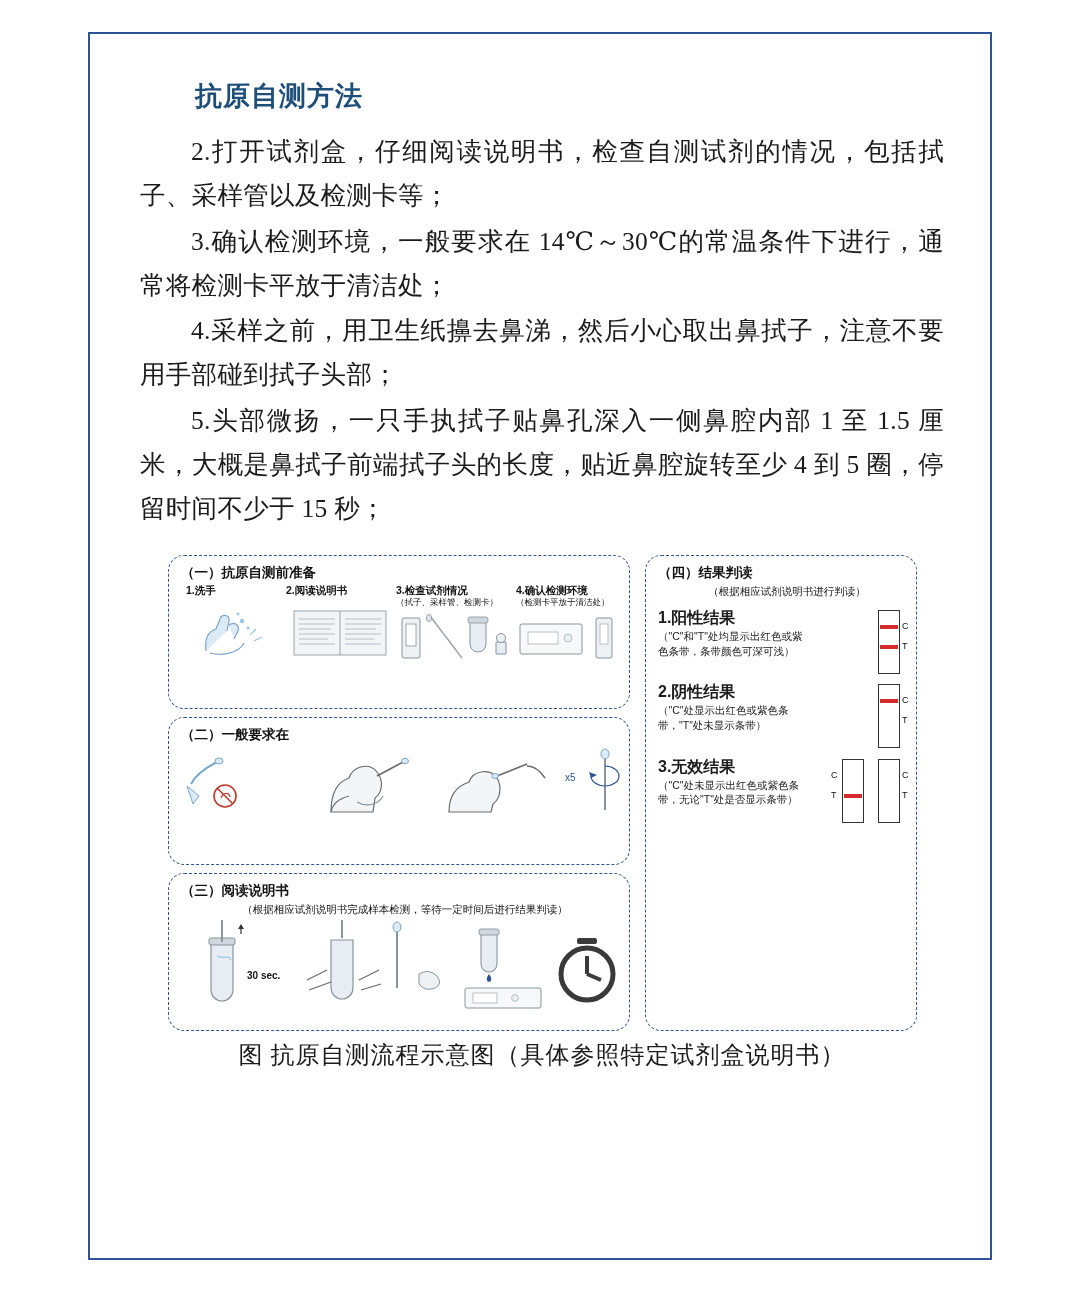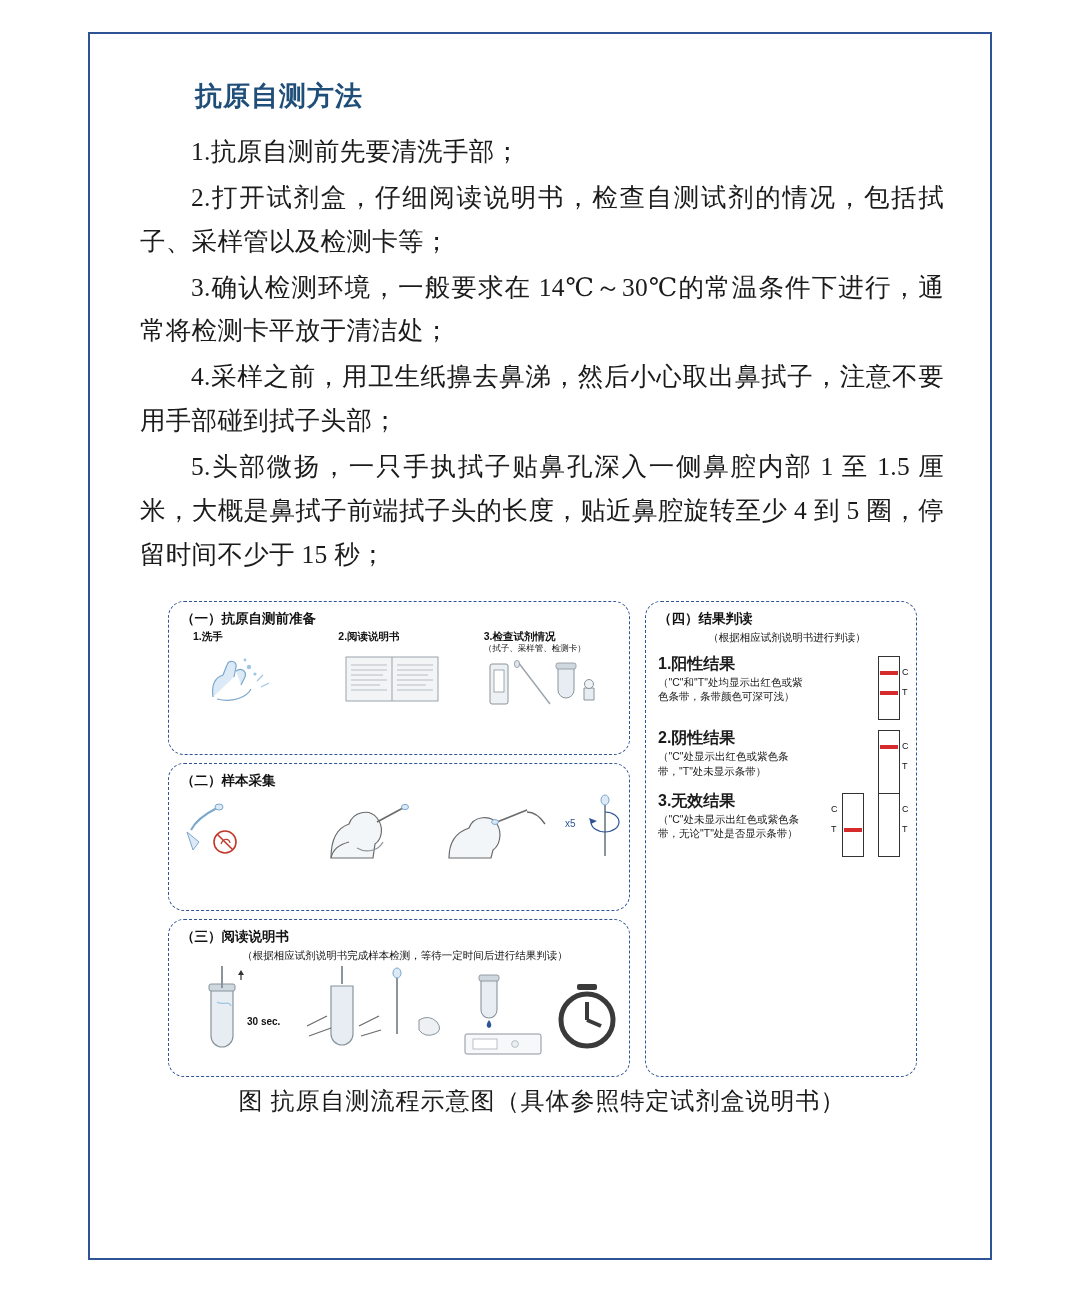--- a/index.html
+++ b/index.html
@@ -76,21 +76,21 @@
     font-family: "Liberation Sans", "DejaVu Sans", sans-serif;
     font-size: 10.5px;
     color: #111;
     margin: 2px 0 2px 12px;
     line-height: 1.35;
     text-align: center;
   }
   .steps-row {
     display: flex;
     gap: 0;
-    margin: 2px 0 0 24px;
+    margin: 2px 0 0 17px;
   }
   .step {
     flex: 1 1 0;
   }
   .step-label {
     font-family: "Liberation Sans", "DejaVu Sans", sans-serif;
     font-size: 10.5px;
     font-weight: bold;
     line-height: 1.3;
     color: #111;
@@ -159,21 +159,20 @@
 </style>
 </head>
 <body>
 
 <div class="page-frame"></div>
 
 <div class="content">
 
   <h1 class="doc-title">抗原自测方法</h1>
 
-  <p class="para">1.抗原自测前先要清洗手部；</p>
   <p class="para">2.打开试剂盒，仔细阅读说明书，检查自测试剂的情况，包括拭子、采样管以及检测卡等；</p>
   <p class="para">3.确认检测环境，一般要求在 14℃～30℃的常温条件下进行，通常将检测卡平放于清洁处；</p>
   <p class="para">4.采样之前，用卫生纸擤去鼻涕，然后小心取出鼻拭子，注意不要用手部碰到拭子头部；</p>
   <p class="para">5.头部微扬，一只手执拭子贴鼻孔深入一侧鼻腔内部 1 至 1.5 厘米，大概是鼻拭子前端拭子头的长度，贴近鼻腔旋转至少 4 到 5 圈，停留时间不少于 15 秒；</p>
 
   <div class="figure">
 
     <div class="panel panel-left-1">
       <div class="panel-title">（一）抗原自测前准备</div>
       <div class="steps-row">
@@ -227,26 +226,39 @@
               <line x1="34" y1="4" x2="66" y2="46" stroke="#9aa3ab" stroke-width="1.4"></line>
               <ellipse cx="33" cy="6" rx="2.6" ry="3.6" fill="#dfe5ea" stroke="#8a949c" stroke-width="0.8"></ellipse>
               <path d="M74 10 h16 v22 a8 8 0 0 1 -16 0 z" fill="#e7edf2" stroke="#8a949c" stroke-width="1"></path>
               <rect x="72" y="5" width="20" height="6" rx="2" fill="#cfd8df" stroke="#8a949c" stroke-width="0.8"></rect>
               <path d="M100 30 h10 v12 h-10 z" fill="#e7edf2" stroke="#8a949c" stroke-width="1"></path>
               <circle cx="105" cy="26" r="4.5" fill="#eef2f5" stroke="#8a949c" stroke-width="1"></circle>
             </svg>
           </div>
         </div>
 
+        <div class="step">
+          <div class="step-label">4.确认检测环境</div>
+          <div class="step-note">（检测卡平放于清洁处）</div>
+          <div class="art">
+            <svg width="120" height="52" viewBox="0 0 120 52">
+              <rect x="4" y="12" width="62" height="30" rx="2" fill="#f6f8f9" stroke="#8a949c" stroke-width="1"></rect>
+              <rect x="12" y="20" width="30" height="12" fill="#fff" stroke="#aab2b9" stroke-width="0.8"></rect>
+              <circle cx="52" cy="26" r="4" fill="#eaeff3" stroke="#aab2b9" stroke-width="0.8"></circle>
+              <rect x="80" y="6" width="16" height="40" rx="2" fill="#eef1f4" stroke="#8a949c" stroke-width="1"></rect>
+              <rect x="84" y="12" width="8" height="20" fill="#fff" stroke="#aab2b9" stroke-width="0.8"></rect>
+            </svg>
+          </div>
+        </div>
 
       </div>
     </div>
 
     <div class="panel panel-left-2">
-      <div class="panel-title">（二）样本采集</div>
+      <div class="panel-title">（二）一般要求在</div>
       <div style="position:relative;height:74px;margin-left:12px;">
         <svg width="440" height="74" viewBox="0 0 440 74">
 
           <path d="M10 38 C14 30 24 22 36 16" stroke="#7ba7cc" stroke-width="2" fill="none"></path>
           <ellipse cx="38" cy="15" rx="4" ry="3" fill="#dceaf7" stroke="#7ba7cc" stroke-width="1"></ellipse>
           <path d="M6 40 l12 10 l-6 8 z" fill="#dceaf7" stroke="#7ba7cc" stroke-width="1"></path>
           <circle cx="44" cy="50" r="11" fill="none" stroke="#c0392b" stroke-width="1.6"></circle>
           <line x1="36" y1="42" x2="52" y2="58" stroke="#c0392b" stroke-width="1.6"></line>
           <path d="M40 52 c2 -6 8 -6 9 -1" stroke="#c0392b" stroke-width="1.2" fill="none"></path>
 
@@ -338,21 +350,21 @@
         <div class="result-desc">（"C"处显示出红色或紫色条带，"T"处未显示条带）</div>
         <div class="strip-wrap">
           <div class="strip">
             <div class="band" style="top:14px"></div>
             <span class="ct-label" style="left:23px;top:10px">C</span>
             <span class="ct-label" style="left:23px;top:30px">T</span>
           </div>
         </div>
       </div>
 
-      <div class="result-block" style="margin-top:12px">
+      <div class="result-block" style="margin-top:24px">
         <div class="result-title">3.无效结果</div>
         <div class="result-desc">（"C"处未显示出红色或紫色条带，无论"T"处是否显示条带）</div>
         <div class="strip-wrap">
           <div class="strip">
             <div class="band" style="top:34px"></div>
             <span class="ct-label" style="left:-12px;top:10px">C</span>
             <span class="ct-label" style="left:-12px;top:30px">T</span>
           </div>
           <div class="strip">
             <span class="ct-label" style="left:23px;top:10px">C</span>

